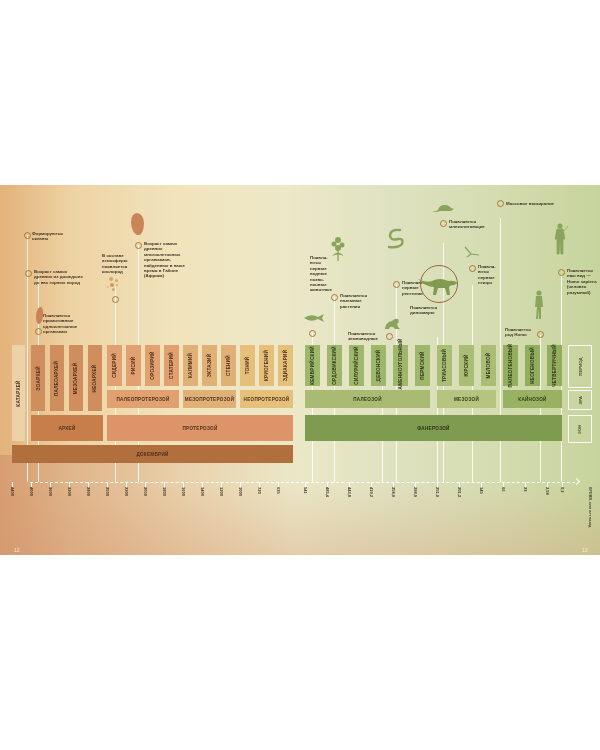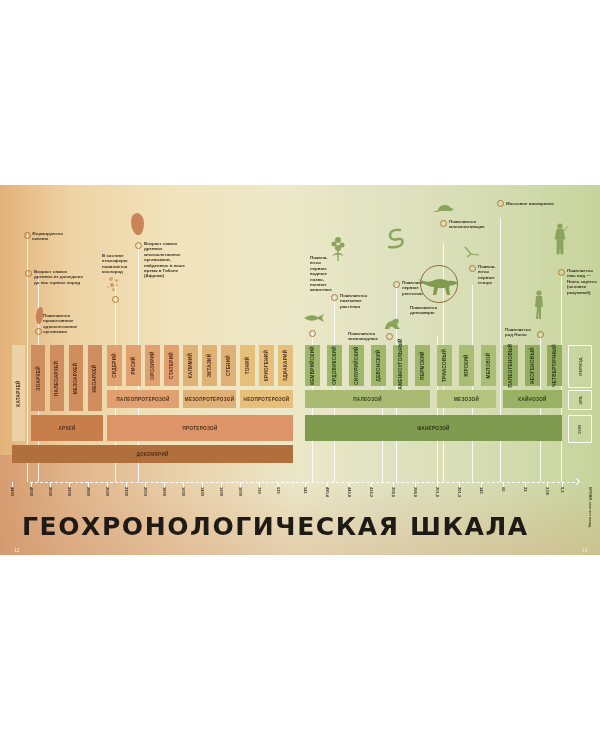--- a/index.html
+++ b/index.html
@@ -391,17 +391,16 @@
       <div class="tick" style="left: 525px;"></div>
       <div class="tick-label" style="left: 528px;">23</div>
       <div class="tick" style="left: 547px;"></div>
       <div class="tick-label" style="left: 550px;">2,58</div>
       <div class="tick" style="left: 562px;"></div>
       <div class="tick-label" style="left: 565px;">0,2</div>
     </div>
 
   <div class="abs" style="left:592px;top:302px;font-size:3.6px;font-weight:bold;color:#4a5131;transform:rotate(90deg);transform-origin:0 0;white-space:nowrap;">ВРЕМЯ, млн лет назад</div>
 
-  <div class="title">ГЕОХРОНОЛОГИЧЕСКАЯ ШКАЛА</div>
 
   <div class="page-num" style="left:14px;">12</div>
   <div class="page-num" style="left:582px;">13</div>
 </div>
 
 </body></html>

